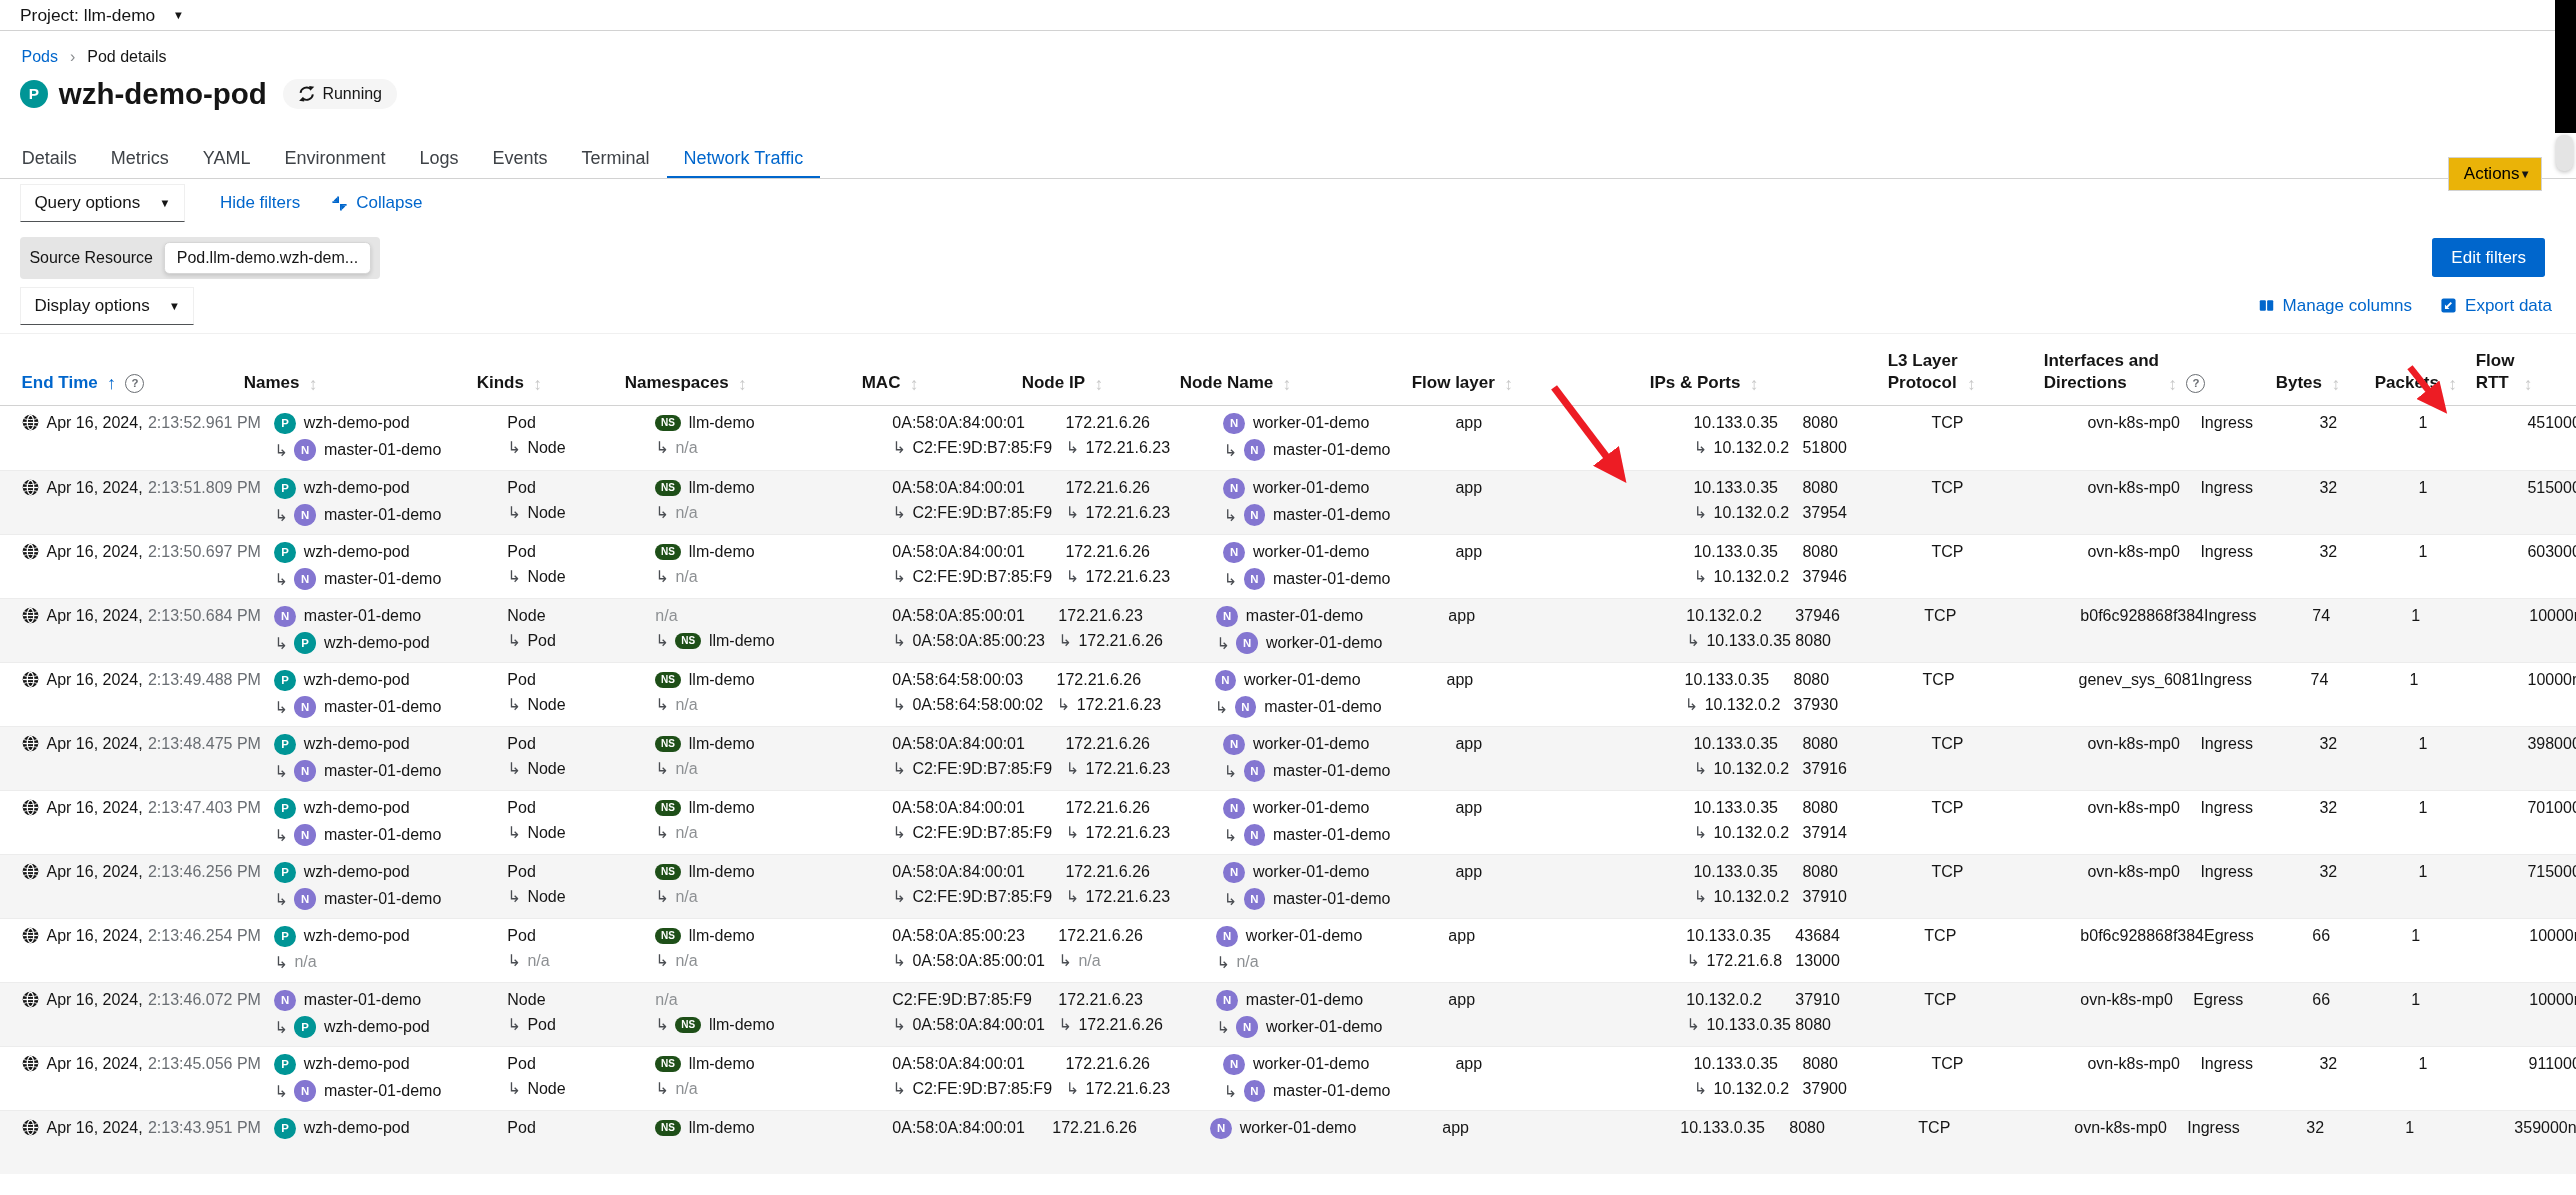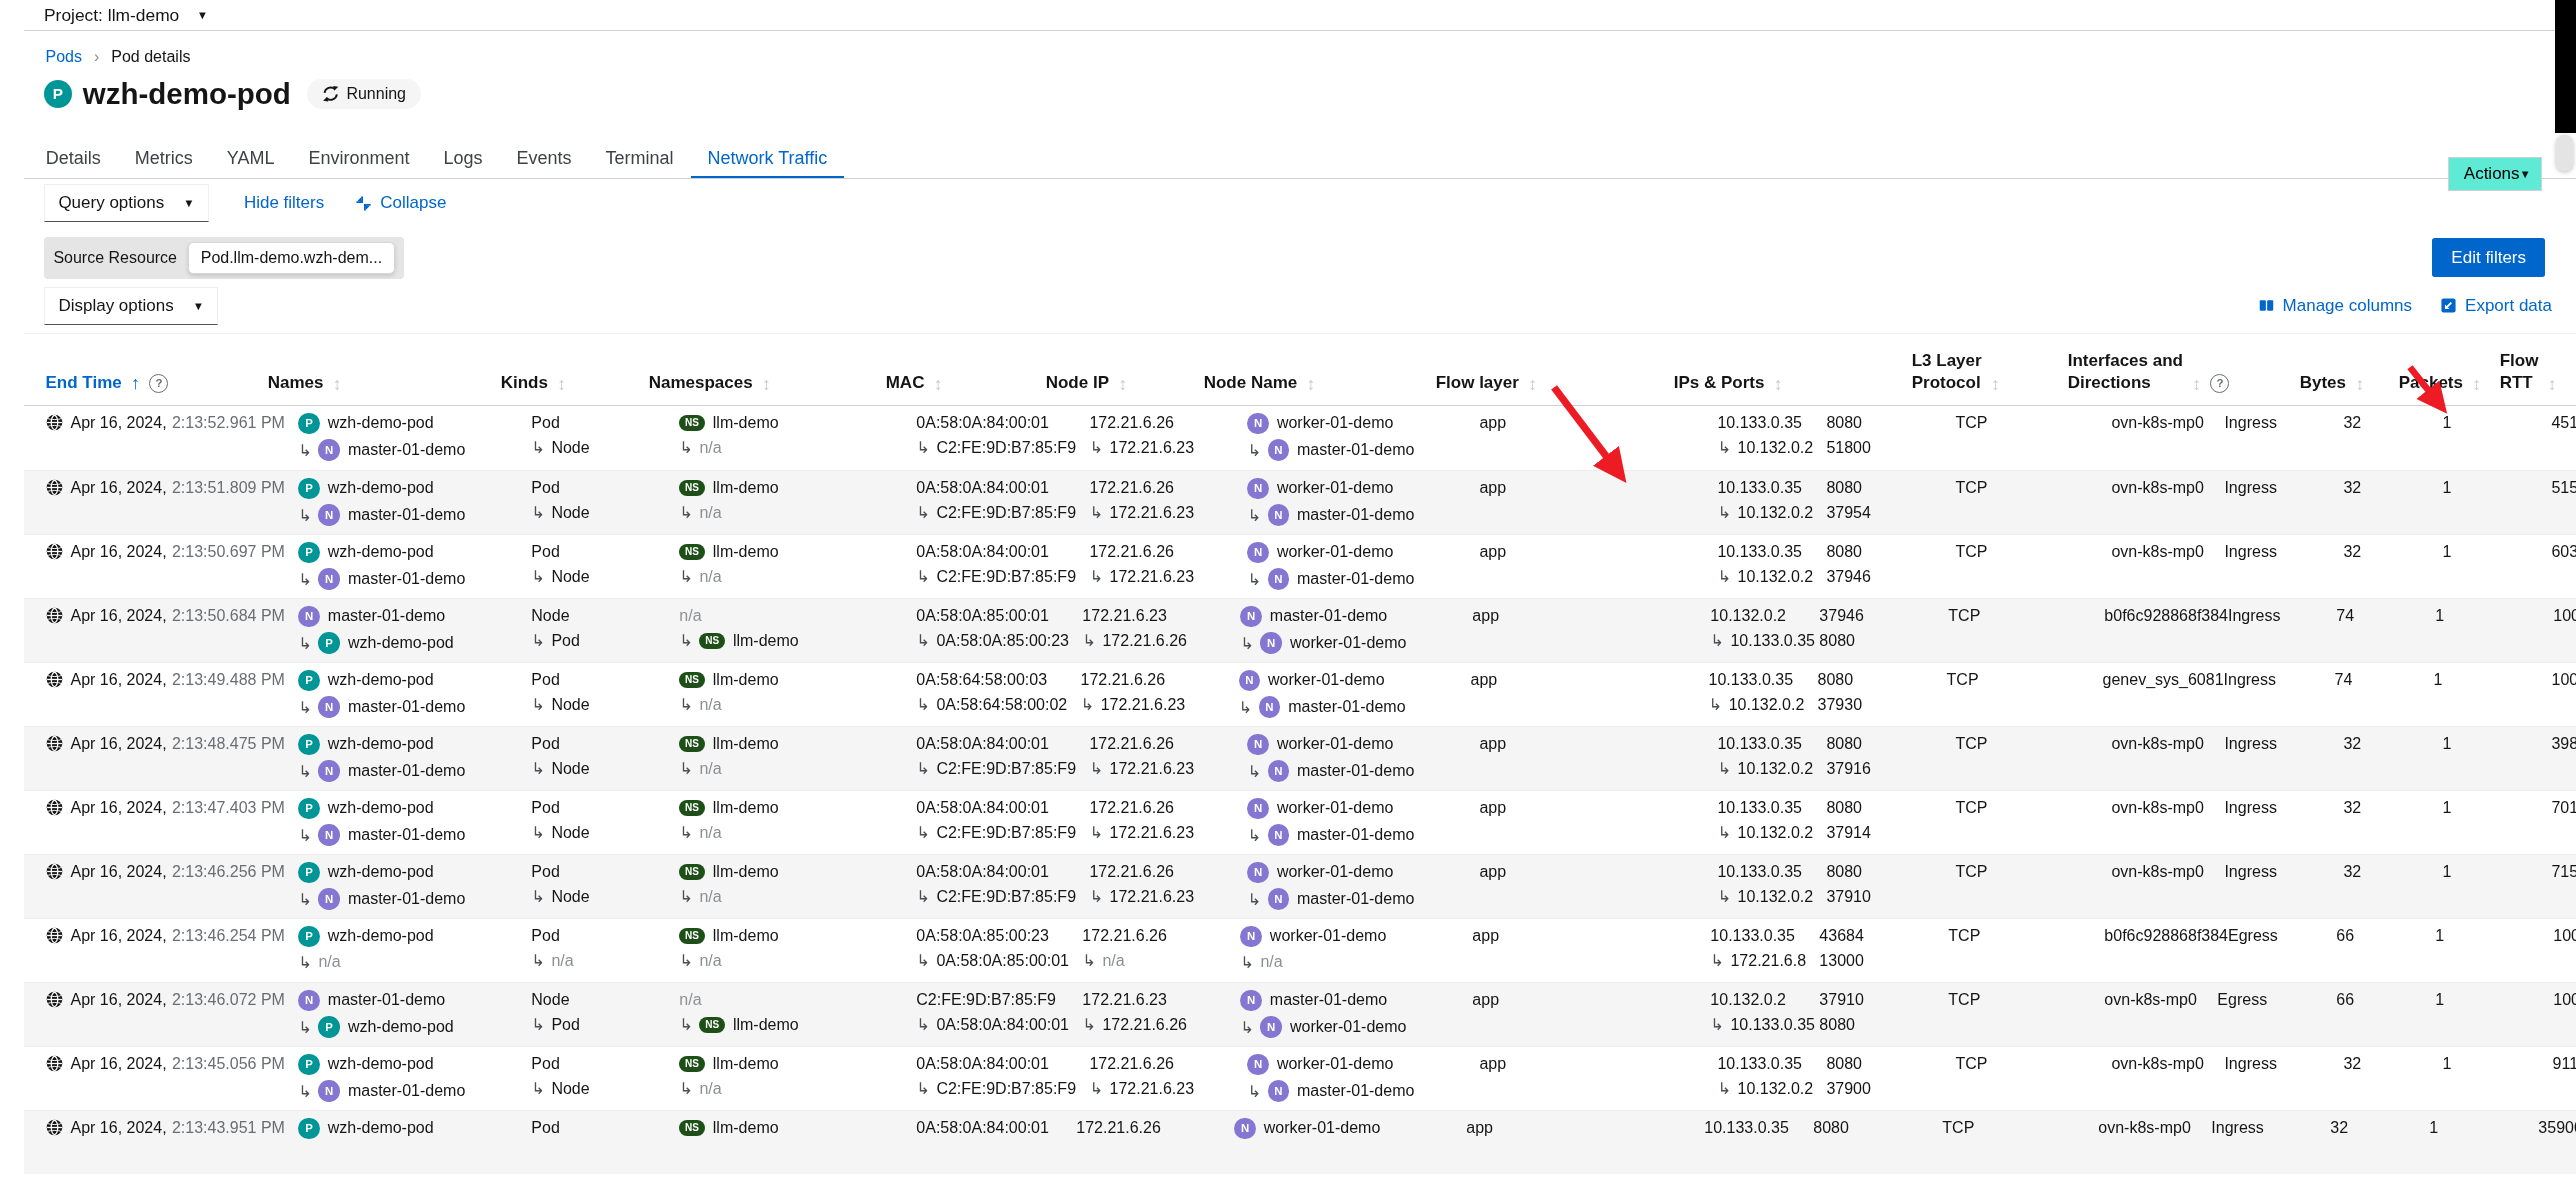--- a/index.html
+++ b/index.html
@@ -1,38 +1,38 @@
 <!DOCTYPE html>
 <html style="font-size:10.7px"><head>
 <meta charset="utf-8">
 <style>
   * { margin:0; padding:0; box-sizing:border-box; }
   body { background:#fff; }
   .screen {
     position:relative; width:2576px; height:1195px; overflow:hidden; background:#fff;
-    font-family:"Liberation Sans","DejaVu Sans",sans-serif; color:#151515;padding-left:24px;
+    font-family:"Liberation Sans","DejaVu Sans",sans-serif; color:#151515;
   }
   a, .link { color:#0066cc; text-decoration:none; cursor:pointer;text-align:center; }
 
   
   .masthead { height:31px; border-bottom:0.7px solid #d2d2d2; display:flex; align-items:center;
     padding-left:20px; font-size:17.4px; background:#fff; }
   .caret { font-size:11.4px; color:#151515; margin-left:17.4px; }
 
   
   .breadcrumb { margin:17.4px 0 0 21.5px; font-size:16px; display:flex; align-items:center; gap:12px; }
   .crumb-sep { color:#8a8d90; font-size:16px; }
   .title-row { margin:10.7px 0 0 20px; display:flex; align-items:center; position:relative; }
   .res-badge { width:28px; height:28px; border-radius:50%; background:#009596; color:#fff;
     font-size:15.4px; font-weight:700; display:flex; align-items:center; justify-content:center; }
   .page-title { font-size:29.5px; font-weight:600; margin-left:10.7px; }
   .status-badge { margin-left:16px; background:#f5f5f5; border-radius:20px; padding:6px 14.8px;
     font-size:16px; display:flex; align-items:center; gap:7.4px; }
   .actions-btn { position:absolute; top:80px; right:34px; width:94px; height:34px;
-    border:0.7px solid #d2d2d2; background:#5eead4; display:flex; align-items:center;
+    border:0.7px solid #d2d2d2; background:#eab308; display:flex; align-items:center;
     justify-content:space-between; padding:0 14.8px; font-size:17px; cursor:pointer; }
 
   
   .tabs-bar { margin-top:29.5px; display:flex; padding-left:4.7px; border-bottom:0.7px solid #d2d2d2; }
   .tab { padding:7.4px 17px 8.7px; font-size:18px; color:#3e4247; position:relative; cursor:pointer; }
   .tab.active { color:#0066cc; }
   .tab.active::after { content:''; position:absolute; left:0; right:0; bottom:-0.7px; height:2.7px; background:#0066cc; }
 
   
   .toolbar1 { padding:5.4px 20px 0; display:flex; align-items:center; }

